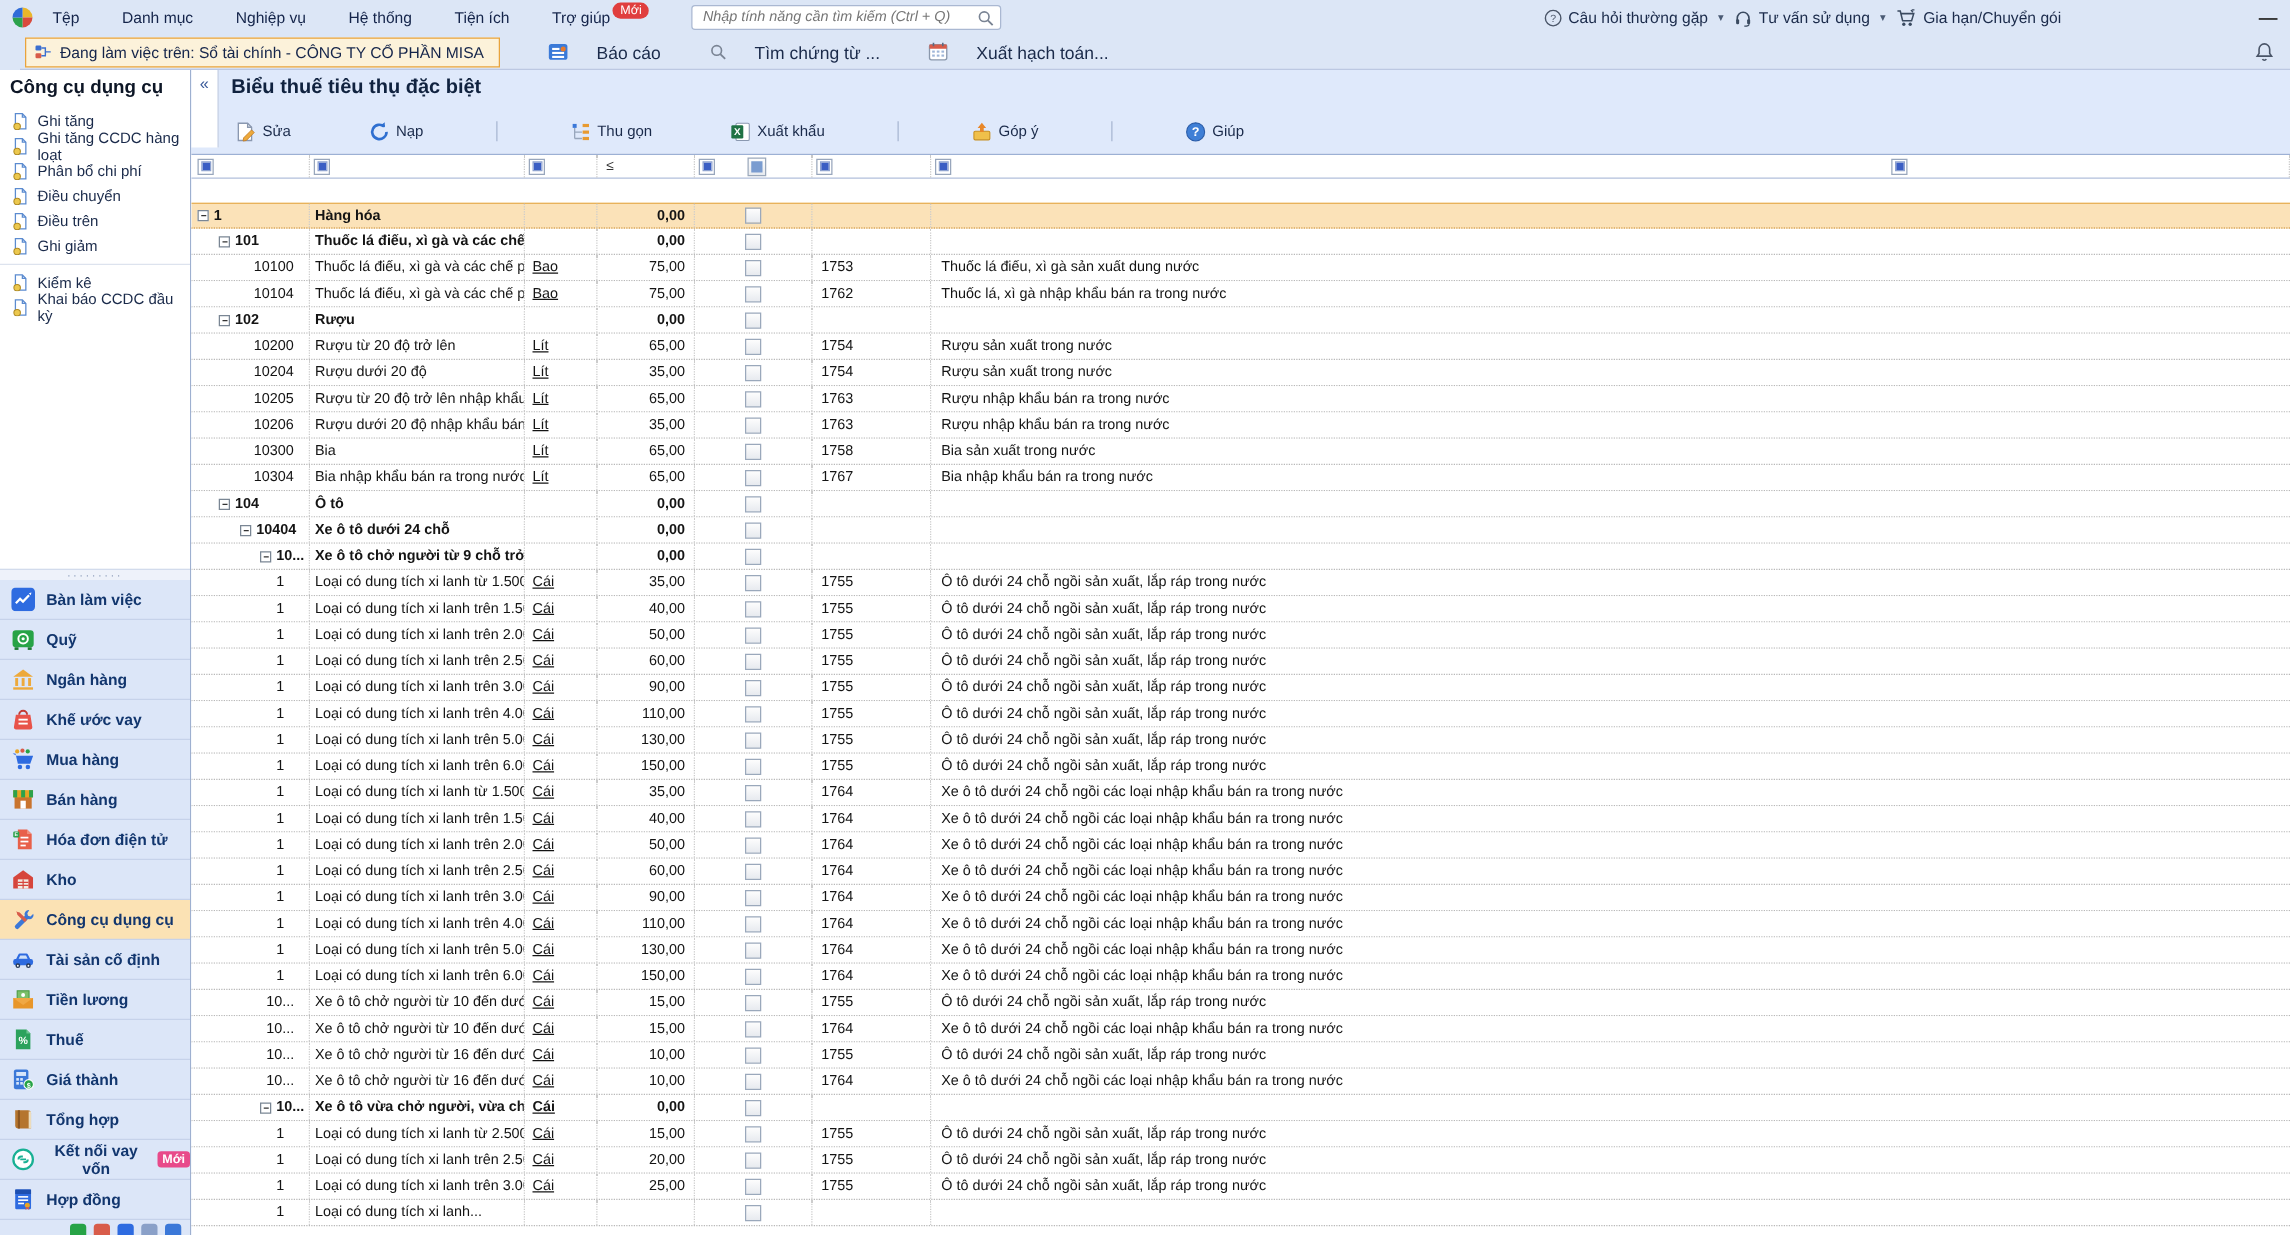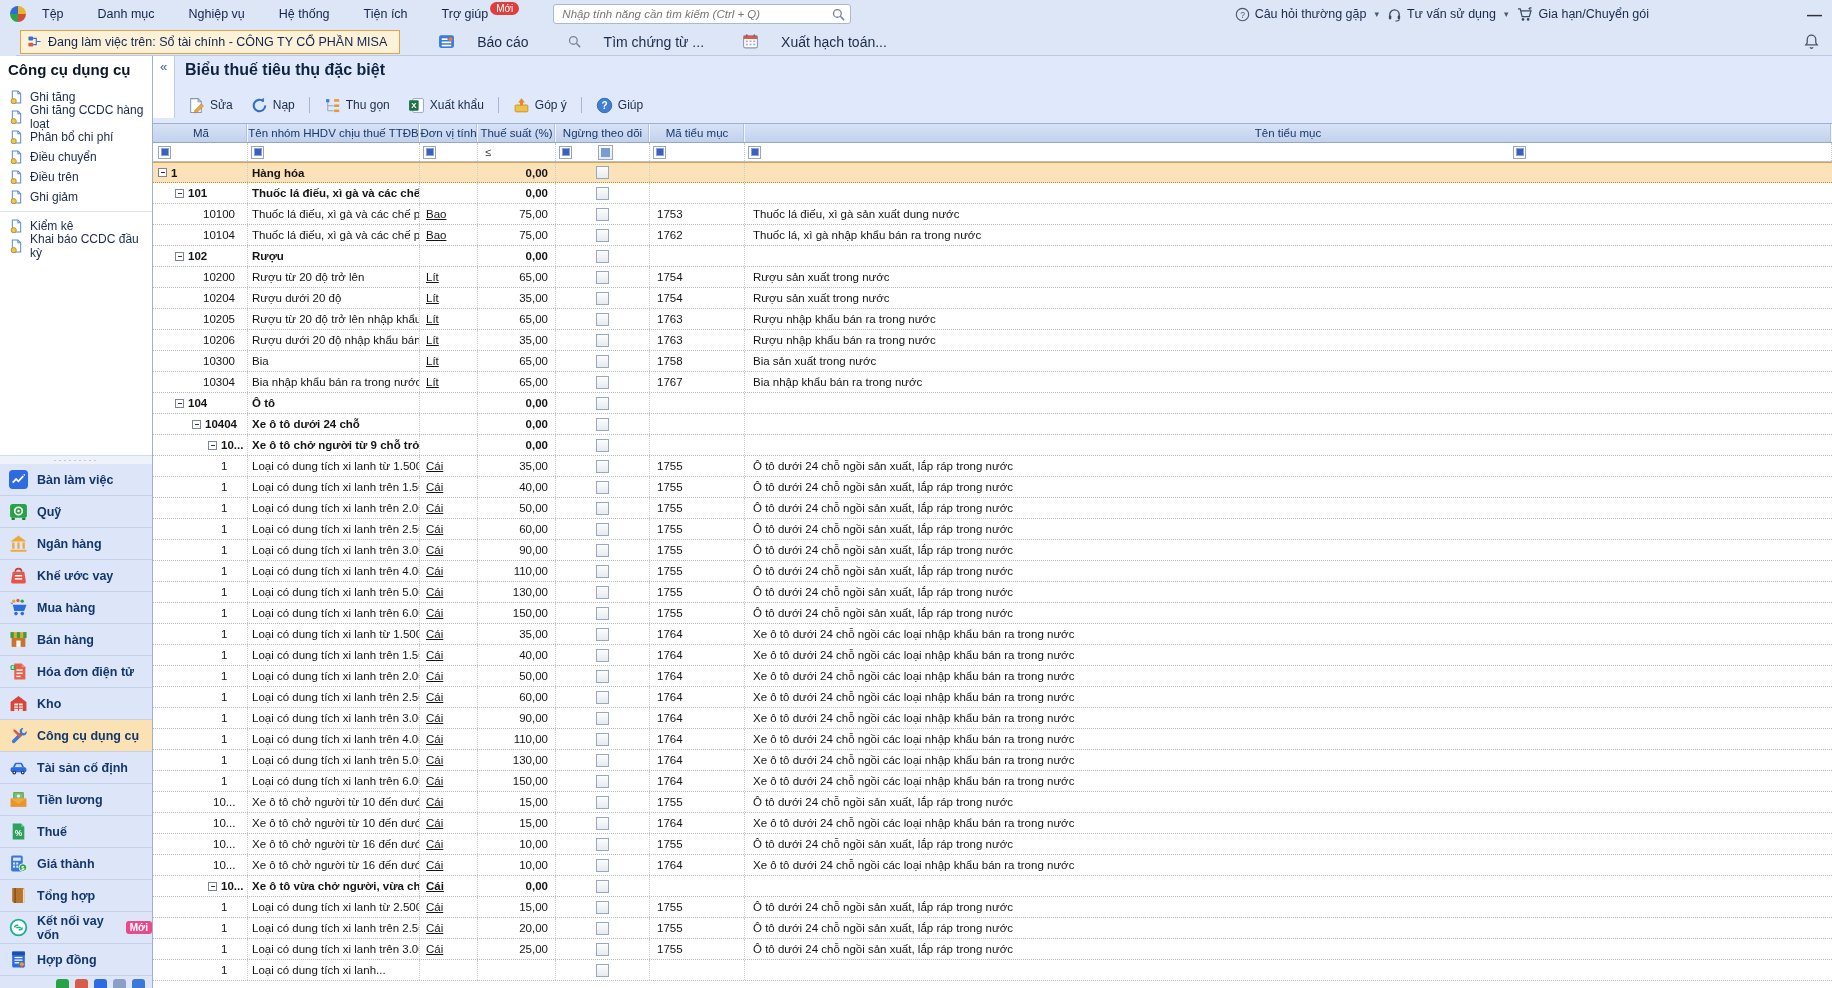--- a/index.html
+++ b/index.html
@@ -7,21 +7,21 @@
   body { font-family:"Liberation Sans", sans-serif; font-size:12px; color:#1a2a4a; background:#dce6f6; }
   .screen { position:relative; width:1832px; height:988px; background:#dce6f6; }
 
   
   .topbar { position:absolute; left:0; top:0; right:0; height:28px; display:flex; align-items:center; padding-left:8px; }
   .logo { width:20px; height:20px; margin-right:14px; flex:none; }
   .logo svg { width:100%; height:100%; }
   .menus { display:flex; gap:34px; align-items:center; font-size:12.5px; color:#14244a; }
   .menu-item { cursor:default; }
   .mini-badge { background:#e03e3e; color:#fff; font-size:10px; border-radius:8px; padding:1px 6px; margin-left:2px; transform:translateY(-6px); display:inline-block; }
-  .searchwrap { margin-left:34px; width:298px; height:20px; background:#fff; border:1px solid #aab8d2; border-radius:3px; display:flex; align-items:center; padding:0 4px 0 8px; }
+  .searchwrap { margin-left:34px; width:248px; height:20px; background:#fff; border:1px solid #aab8d2; border-radius:3px; display:flex; align-items:center; padding:0 4px 0 8px; }
   .searchwrap input { flex:1; border:none; outline:none; font-style:italic; color:#8a8f9a; font-size:11.5px; background:transparent; font-family:"Liberation Sans",sans-serif; }
   .icon14 { width:15px; height:15px; flex:none; display:inline-block; }
   .icon14 svg, .icon16 svg { width:100%; height:100%; display:block; }
   .icon16 { width:17px; height:17px; flex:none; display:inline-block; }
   .top-right { margin-left:auto; display:flex; align-items:center; gap:8px; padding-right:10px; font-size:12.5px; color:#1a2a4a; }
   .tr-item { display:flex; align-items:center; gap:5px; }
   .caret { font-size:9px; color:#4a5a74; margin-left:3px; }
   .minimize-btn { margin-left:150px; font-weight:bold; font-size:15px; color:#333; cursor:default; }
 
   
@@ -35,35 +35,35 @@
 
   
   .sidebar { width:153px; flex:none; background:#fff; border-right:1px solid #9eb0d0; display:flex; flex-direction:column; }
   .sb-head { height:27px; display:flex; align-items:center; padding-left:8px; font-size:15px; font-weight:bold; color:#0d1626; flex:none; }
   .sb-items { padding-top:4px; flex:none; }
   .sb-item { height:20px; display:flex; align-items:center; gap:7px; padding-left:10px; font-size:12px; color:#1a2a4a; cursor:default; }
   .sb-item .icon14 { width:13px; height:14px; }
   .sb-sep { border-top:1px solid #dde3ee; margin:4px 0; }
   .sb-spacer { flex:1; }
   .sb-splitter { height:9px; flex:none; display:flex; align-items:center; justify-content:center; color:#8a9ab8; font-size:9px; letter-spacing:2px; background:#eef2fa; border-top:1px solid #d2dbec; }
-  .sb-modules { flex:none; }
+  .sb-modules { flex:none;text-align:center; }
   .module { height:32px; display:flex; align-items:center; gap:9px; padding-left:9px; background:#dce6f8; border-bottom:1px solid #c6d2ea; font-size:12.5px; font-weight:bold; color:#12366e; cursor:default; }
   .module.selected { background:#fbe2b4; }
   .micon { width:19px; height:19px; flex:none; }
   .micon svg { width:100%; height:100%; display:block; }
   .pink-badge { background:#e84a8a; color:#fff; font-weight:bold; font-size:10px; border-radius:3px; padding:1px 4px; }
   .sb-overflow { height:12px; overflow:hidden; background:#dce6f8; display:flex; gap:6px; padding-left:56px; align-items:flex-start; }
   .dotsq { width:13px; height:13px; border-radius:3px; margin-top:3px; flex:none; }
 
   
   .main { position:relative; flex:1; background:#dfe9fb; overflow:hidden; }
   .collapse-strip { position:absolute; left:0; top:0; width:22px; height:62px; background:#fff; border-right:1px solid #c0cce4; text-align:center; }
   .collapse-glyph { font-size:13px; color:#3a5a9a; line-height:22px; cursor:default; }
   .m-title { position:absolute; left:32px; top:5px; font-size:16px; font-weight:bold; color:#10223f; }
-  .m-toolbar { position:absolute; left:26px; top:36px; height:26px; display:flex; align-items:center; font-size:12px; color:#1a2a4a; }
+  .m-toolbar { position:absolute; left:26px; top:36px; height:26px; display:flex; align-items:center; font-size:12px; color:#1a2a4a;gap:44px; }
   .tb-btn { display:flex; align-items:center; gap:5px; padding:3px 9px; border-radius:3px; cursor:default; }
   .tb-sep { width:1px; height:16px; background:#a8b6d2; margin:0 5px; }
 
   
   .grid { position:absolute; left:0; right:0; top:67px; bottom:0; background:#fff; border-top:1px solid #9cb0d4; }
   .ghead, .gfilter, .trow { display:grid; grid-template-columns:93px 172px 58px 78px 94px 95px minmax(0,1fr); padding-left:2px; }
   .ghead { height:19px; background:linear-gradient(#d8e2f5,#c1d1ee); border-bottom:1px solid #93a7cc; }
   .h-cell { display:flex; align-items:center; justify-content:center; font-size:11.5px; color:#173a66; border-right:1px solid rgba(255,255,255,.75); box-shadow:inset -1px 0 0 #b2c2e0; white-space:nowrap; overflow:hidden; }
   .gfilter { height:19px; background:#fff; border-bottom:1px solid #b2c0dc; }
   .f-cell { display:flex; align-items:center; gap:4px; padding-left:3px; border-right:1px dotted #c8c8c8; position:relative; }
@@ -570,29 +570,20 @@
               <svg viewBox="0 0 16 16">
                 <circle cx="8" cy="8" r="6.8" fill="#3f7fd6" stroke="#2a5ca8" stroke-width=".8"></circle>
                 <text x="8" y="11.4" text-anchor="middle" font-size="9.5" font-weight="bold" fill="#fff" font-family="Liberation Sans,sans-serif">?</text>
               </svg>
             </span>
             <span>Giúp</span>
           </div>
         </div>
 
       <div class="grid">
-        <div class="ghead" id="g-head">
-            <div class="h-cell">Mã</div>
-            <div class="h-cell">Tên nhóm HHDV chịu thuế TTĐB</div>
-            <div class="h-cell">Đơn vị tính</div>
-            <div class="h-cell">Thuế suất (%)</div>
-            <div class="h-cell">Ngừng theo dõi</div>
-            <div class="h-cell">Mã tiểu mục</div>
-            <div class="h-cell">Tên tiểu mục</div>
-          </div>
         <div class="gfilter" id="g-filter">
             <div class="f-cell">
               <span class="fbox"></span>
             </div>
             <div class="f-cell">
               <span class="fbox"></span>
             </div>
             <div class="f-cell">
               <span class="fbox"></span>
             </div>

